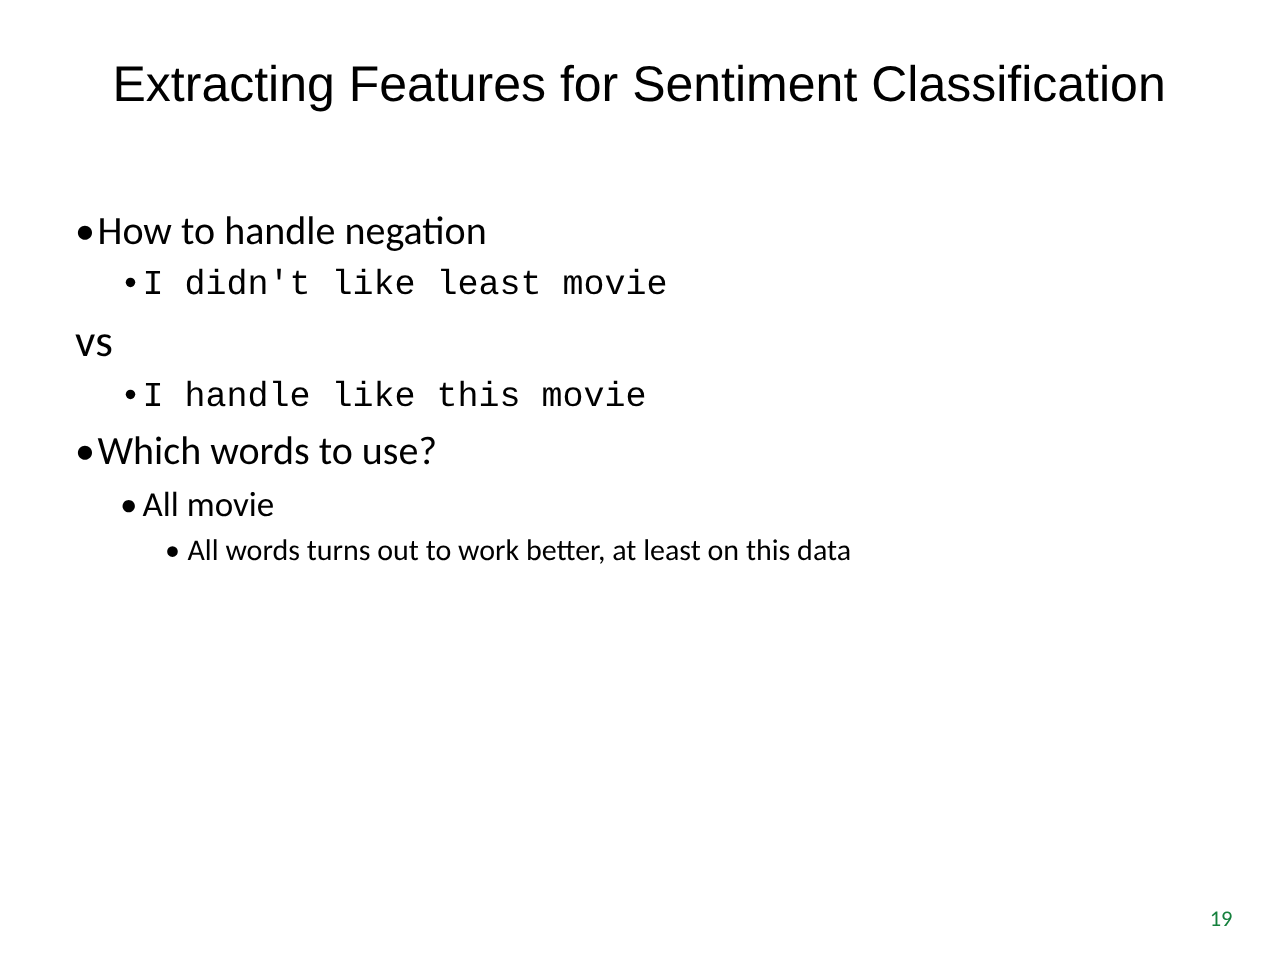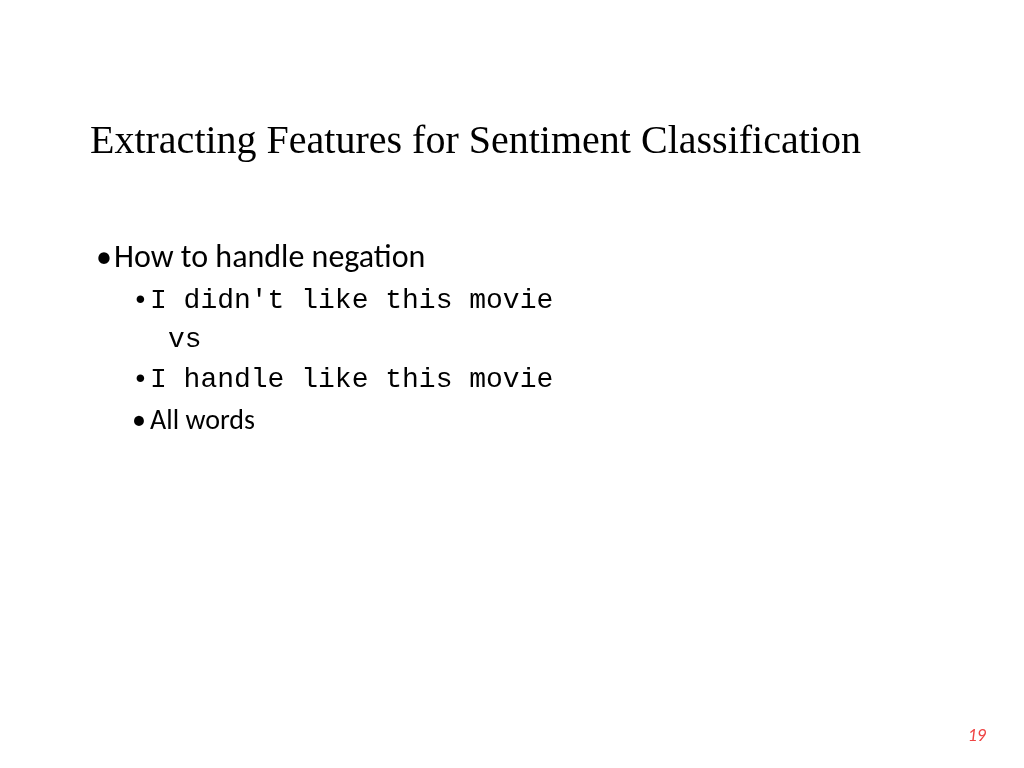--- a/index.html
+++ b/index.html
@@ -6,28 +6,28 @@
     body {
       width: 1024px;
       height: 768px;
       background: #ffffff;
       font-family: Calibri, "Segoe UI", sans-serif;
       color: #000000;
       position: relative;
       overflow: hidden;
     }
     .title {
-      font-family: Liberation Serif, serif;
+      font-family: Liberation Sans, sans-serif;
       font-size: 40px;
       font-weight: 400;
       line-height: 1.2;
-      padding: 116px 90px 0 90px;
+      padding: 44px 90px 0 90px;
     }
     .content {
-      padding: 72px 60px 0 96px;
+      padding: 72px 60px 0 60px;
     }
     .bullet-l1 {
       font-size: 32px;
       line-height: 1.3;
       position: relative;
       padding-left: 18px;
       margin-bottom: 4px;
     }
     .bullet-l1::before {
       content: "•";
@@ -60,44 +60,43 @@
       content: "•";
       position: absolute;
       left: 0;
       top: 0;
     }
     .mono {
       font-family: "Courier New", Courier, monospace;
     }
     .bold { font-weight: 400; }
     .vs-line {
-      font-size: 28px;
+      font-size: 36px;
       line-height: 1.35;
-      margin-left: 72px;
       margin-bottom: 2px;
-      font-family: Liberation Mono, monospace;
     }
     .page-number {
       position: absolute;
       bottom: 22px;
       right: 38px;
-      color: #ef4444;
+      color: #15803d;
       font-size: 18px;
       font-family: Calibri, "Segoe UI", sans-serif;
-      font-style: italic;
     }
   </style>
 </head>
 <body>
 
 <div class="title">Extracting Features for Sentiment Classification</div>
 
 <div class="content">
   <div class="bullet-l1">How to handle negation</div>
   <div class="bullet-l2 mono">
-    <span>I </span><span class="bold">didn't</span><span> like this movie</span>
+    <span>I </span><span class="bold">didn't</span><span> like least movie</span>
   </div>
   <div class="vs-line">vs</div>
   <div class="bullet-l2 mono">I handle like this movie</div>
-  <div class="bullet-l2">All words</div>
+  <div class="bullet-l1">Which words to use?</div>
+  <div class="bullet-l2">All movie</div>
+  <div class="bullet-l3">All words turns out to work better, at least on this data</div>
 </div>
 
 <div class="page-number">19</div>
 
 </body></html>

